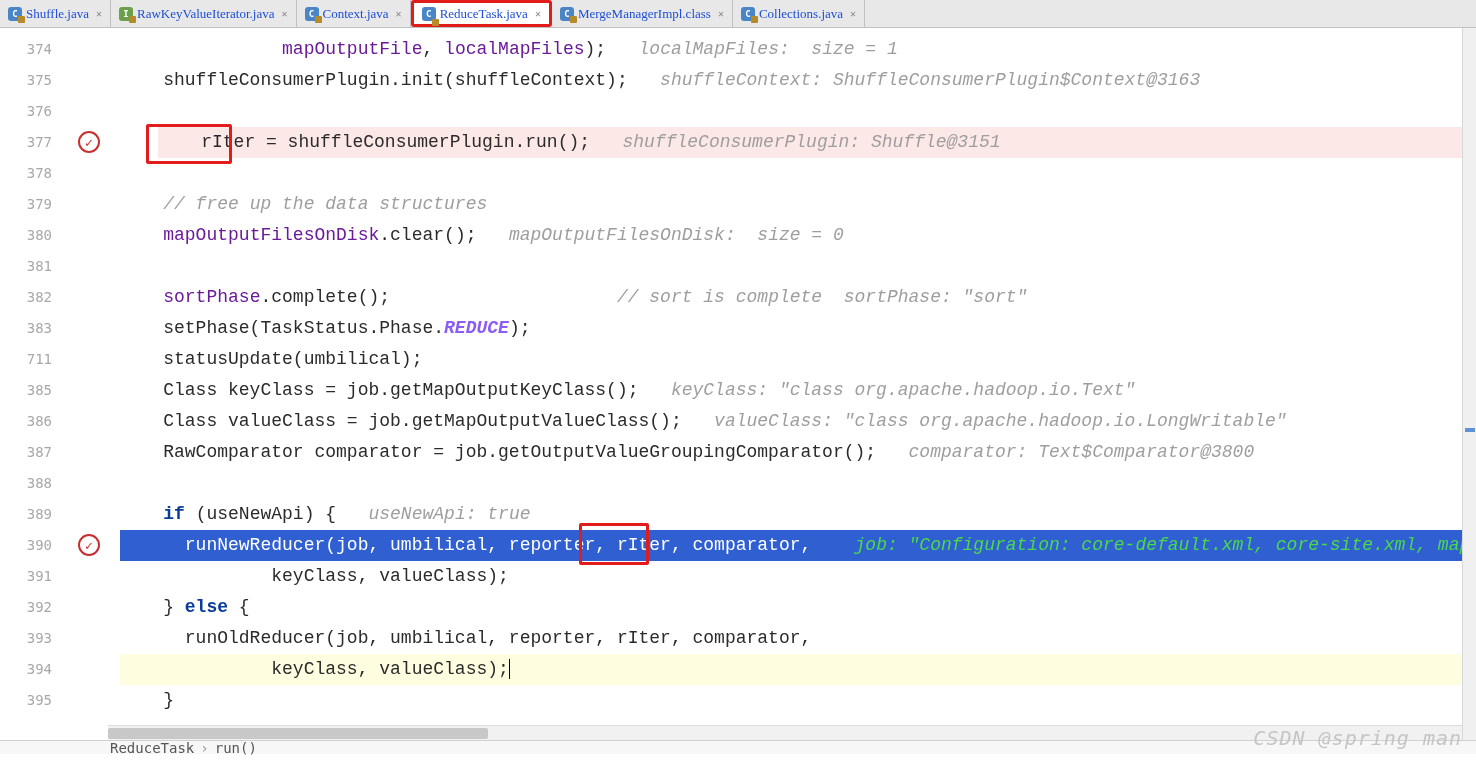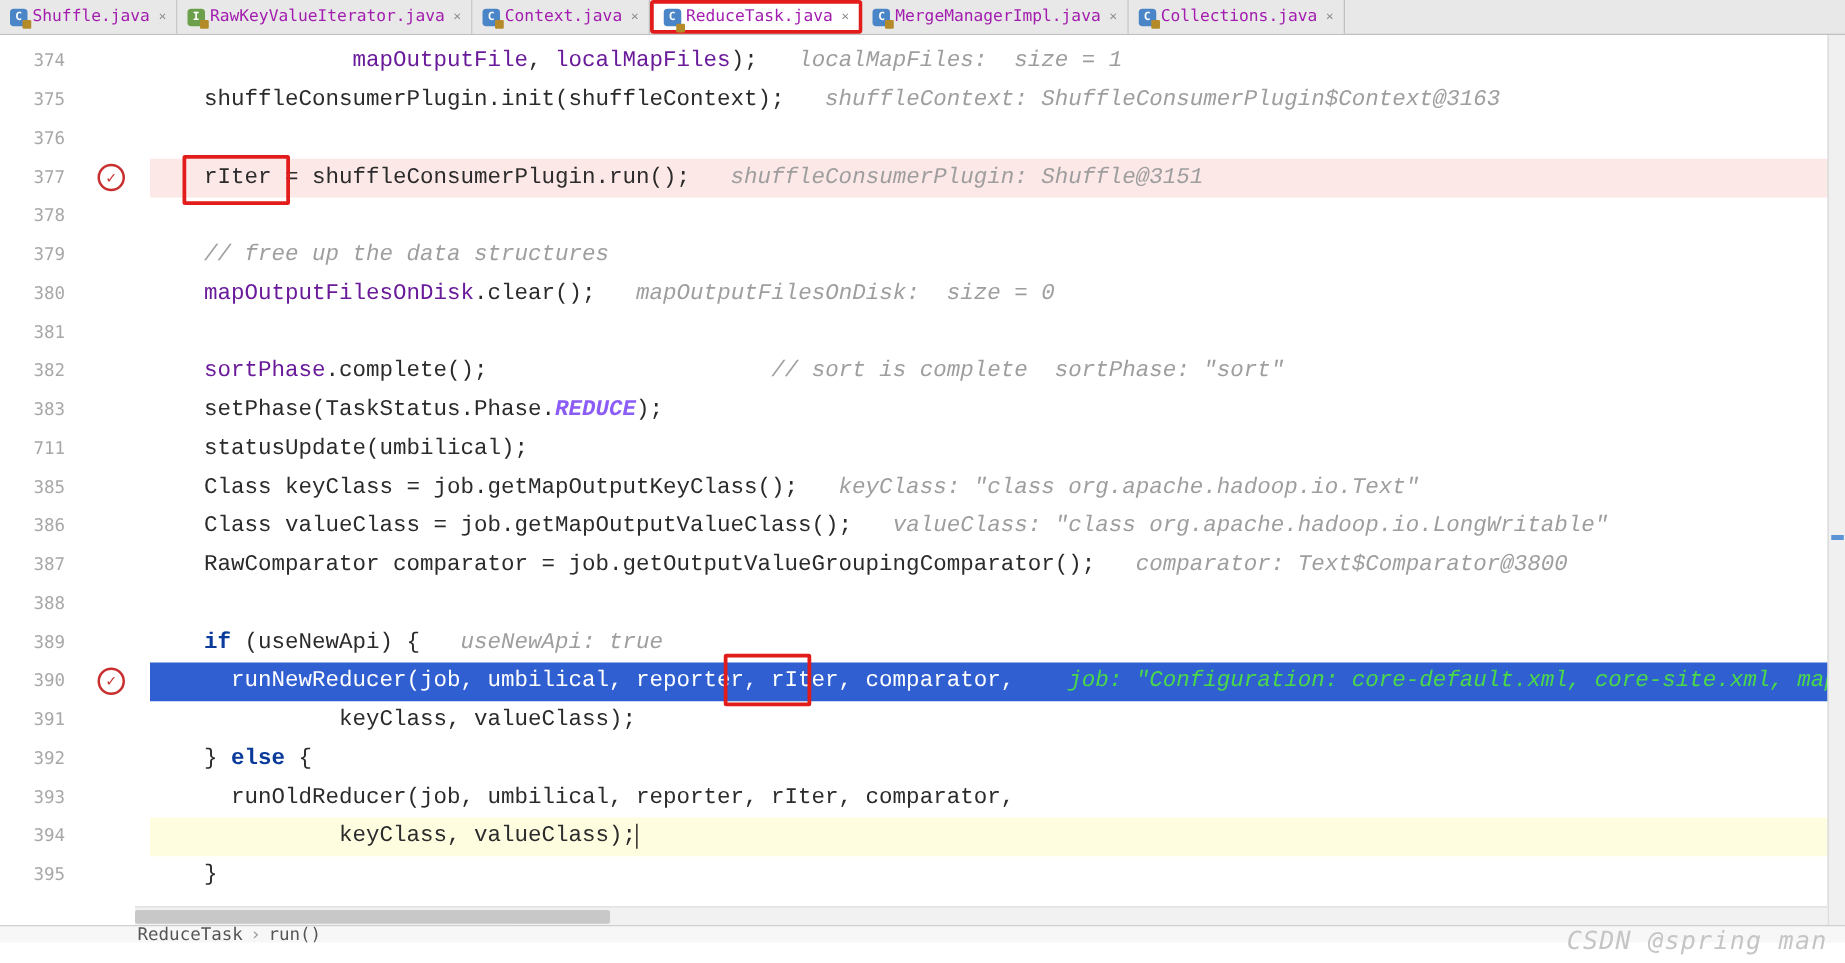--- a/index.html
+++ b/index.html
@@ -36,21 +36,21 @@
     align-items: center; justify-content: center;
     font-size: 9px; font-weight: bold;
     color: #fff;
   }
   .c-icon { background: #4a86c7; }
   .i-icon { background: #6b9f4a; color:#fff;}
   .lock-badge {
     width:7px;height:7px;background:#b58b2a;border-radius:1px;
     position:absolute;left:18px;top:16px;
   }
-  .tab-label { font-size: 13px; color: #a21caf; }
+  .tab-label { font-size: 13px; color: #1d4ed8; font-family: Liberation Serif, serif; }
   .tab-close { color:#888; font-size:10px; margin-left:3px; }
   .redbox { border:3px solid #e21b1b; border-radius:3px; }
   .tab.redbox { padding-top:0;padding-bottom:0; }
 
   .editor {
     display:flex;
     height: calc(100% - 28px - 30px);
     position:relative;
   }
   .gutter {
@@ -80,21 +80,21 @@
   .code {
     flex:1;
     font-family: Consolas, "Courier New", monospace;
     font-size:18px;
     padding-top:6px;
     white-space:pre;
     position:relative;
     overflow:hidden;
   }
   .line { height:31px; line-height:31px; position:relative;}
-  .l-hl-pink { background:#fde8e8; }
+  .l-hl-pink { background:#fde8e8;margin-left:38px; }
   .l-hl-yellow { background:#fffde0; }
   .l-hl-blue { background:#2f5fd0; color:#fff; }
   .kw { color:#0a3b9b; font-weight:bold; font-style:normal;}
   .field { color:#6a1b9a; }
   .comment { color:#9e9e9e; font-style:italic; }
   .comment-green { color:#3a8f3a; font-style:italic; }
   .const { color:#8b5cf6; font-style:italic; font-weight:bold;}
   .txt { color:#2b2b2b; }
   .l-hl-blue .txt, .l-hl-blue .field, .l-hl-blue .kw { color:#fff; }
   .l-hl-blue .comment-green { color:#4bd94b; }
@@ -110,21 +110,21 @@
     background:#f7f7f7;
     display:flex;
     align-items:center;
     padding-left:110px;
     font-size:14px;
     color:#555;
     gap:6px;
   }
   .crumb .sep{color:#999;}
   .watermark{
-    position:absolute;right:14px;bottom:6px;color:#c5c5c5;
+    position:absolute;right:14px;bottom:20px;color:#c5c5c5;
     font-style:italic;font-size:20px;letter-spacing:1px;
   }
   .right-strip{
     position:absolute;right:0;top:28px;width:14px;height:calc(100% - 58px);
     background:#f0f0f0;border-left:1px solid #d8d8d8;
   }
   .strip-mark{position:absolute;left:2px;width:10px;height:4px;background:#5b93d6;}
   .hscroll{
     position:absolute;bottom:30px;left:108px;right:14px;height:15px;
     background:#f1f1f1;border-top:1px solid #ddd;
@@ -154,21 +154,21 @@
       <span class="lock-badge"></span>
     </div>
     <div class="tab active redbox">
       <span class="tab-icon c-icon">C</span>
       <span class="tab-label">ReduceTask.java</span>
       <span class="tab-close">✕</span>
       <span class="lock-badge"></span>
     </div>
     <div class="tab">
       <span class="tab-icon c-icon">C</span>
-      <span class="tab-label">MergeManagerImpl.java</span>
+      <span class="tab-label">MergeManagerImpl.class</span>
       <span class="tab-close">✕</span>
       <span class="lock-badge"></span>
     </div>
     <div class="tab">
       <span class="tab-icon c-icon">C</span>
       <span class="tab-label">Collections.java</span>
       <span class="tab-close">✕</span>
       <span class="lock-badge"></span>
     </div>
   </div>

